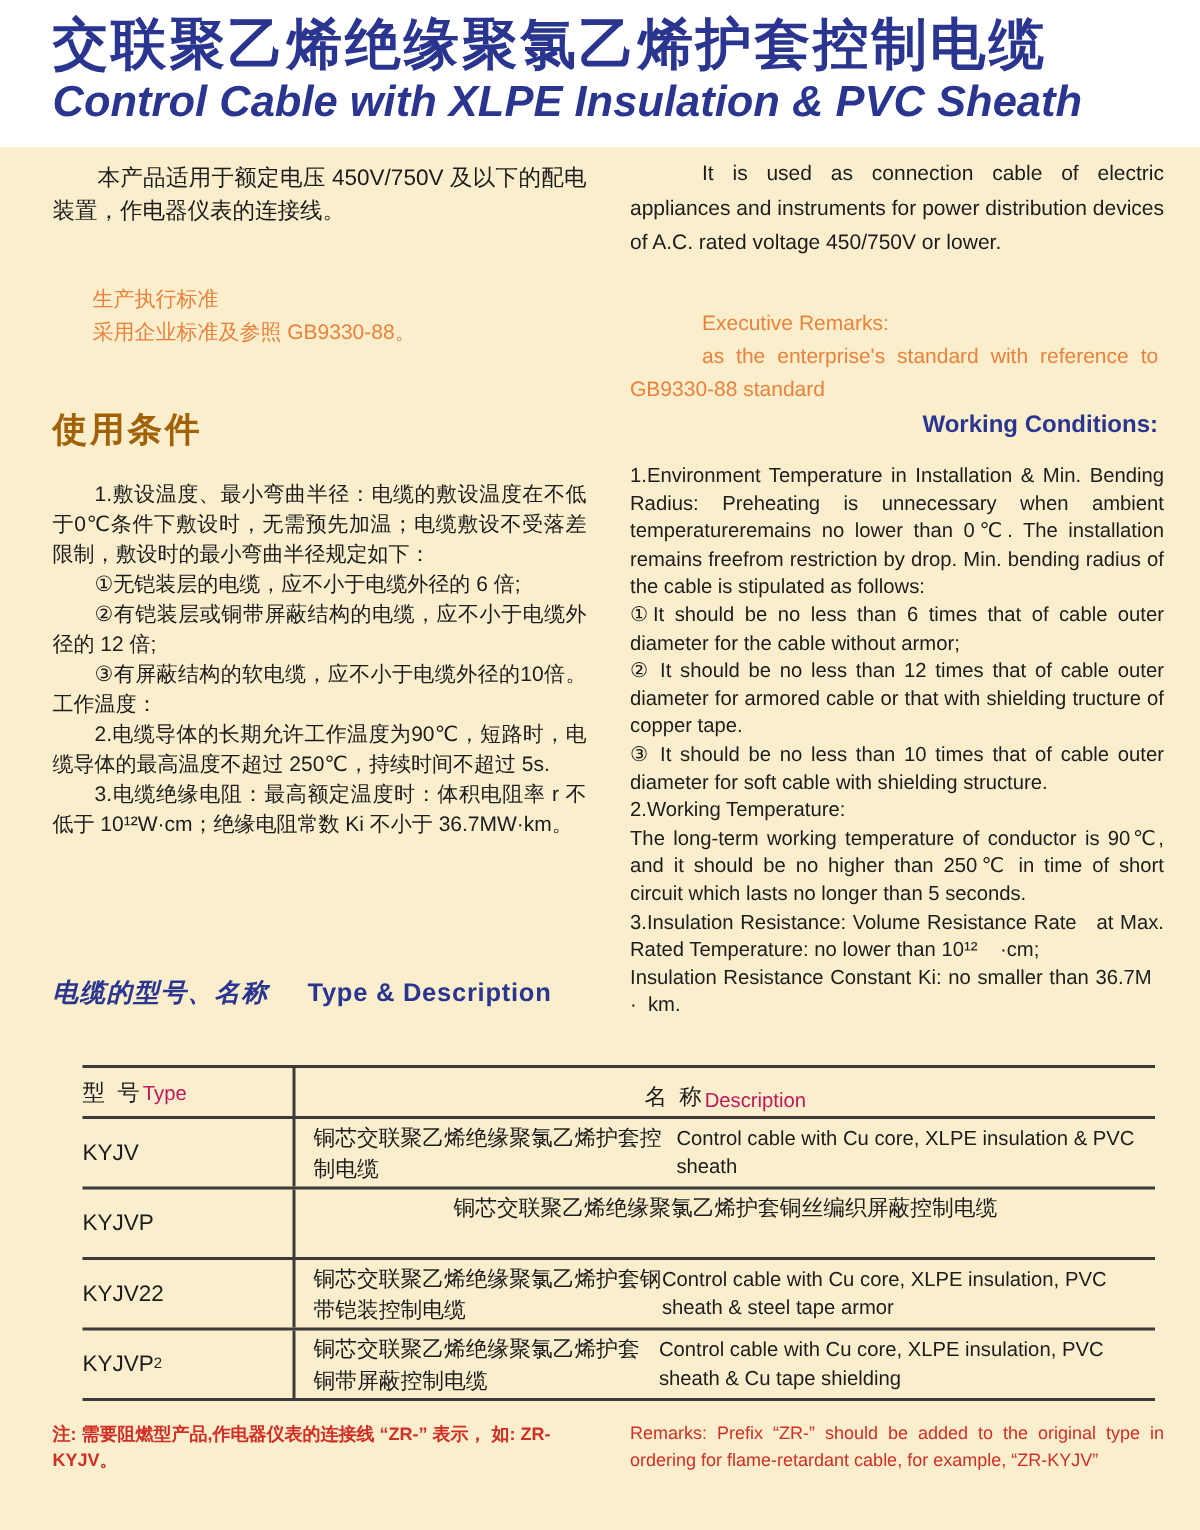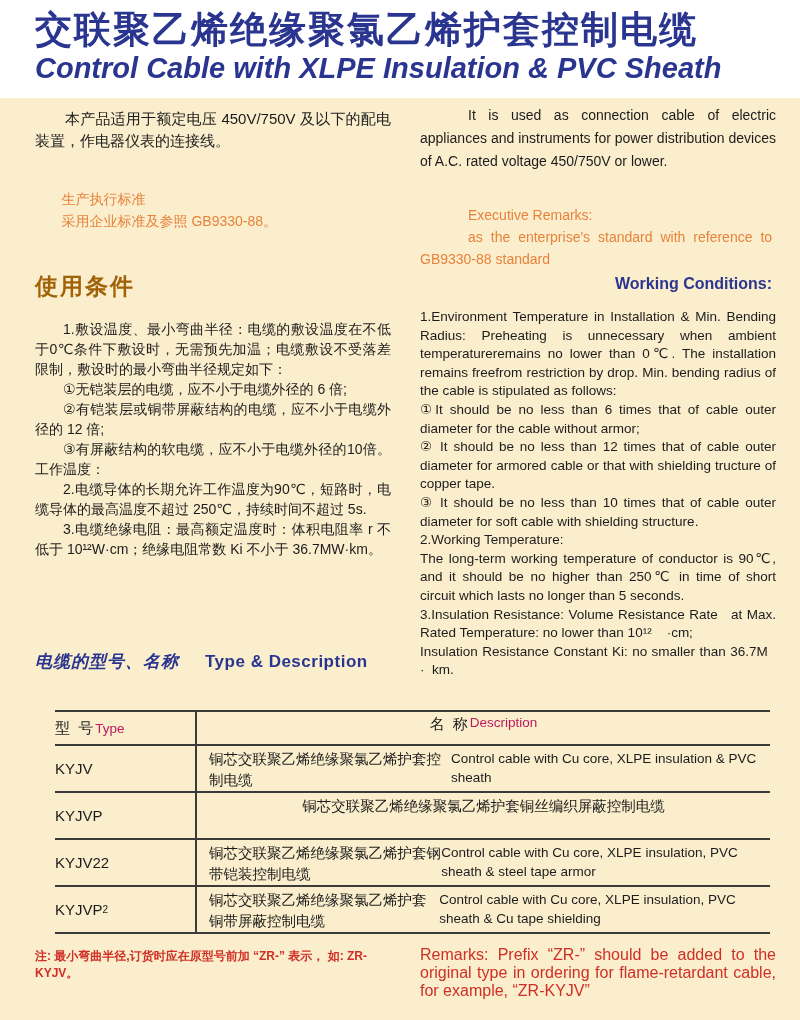--- a/index.html
+++ b/index.html
@@ -36,31 +36,31 @@
   .h-type .zh { letter-spacing:1px;font-style:italic; }
   .h-type .en { margin-left:26px; letter-spacing:0.5px; }
 
   .ctable { position:absolute; left:55px; top:710px; width:715px; border-top:2px solid #3b3b3b; }
   .trow { display:flex; border-bottom:2px solid #3b3b3b; align-items:stretch; }
   .cell-type { width:142px; border-right:2px solid #3b3b3b; display:flex;
                align-items:center; justify-content:flex-start; font-size:15px; color:#1c1c1c; }
   .cell-desc { flex:1; display:flex; flex-direction:row; justify-content:center; padding:3px 12px; }
   .trow.head { height:34px; }
   .trow.data { height:47px; }
-  .head .cell-desc { align-items:flex-start; flex-direction:row; justify-content:center; }
+  .head .cell-desc { align-items:flex-end; flex-direction:row; justify-content:center; }
   .hdr-zh { font-size:15px; color:#1c1c1c; letter-spacing:2px; }
   .hdr-en { font-size:13.5px; color:#be185d; margin-left:0; }
   .desc-zh { font-size:14.5px; line-height:21px; color:#1c1c1c; }
   .desc-en { font-size:13.5px; line-height:19px; color:#1c1c1c; }
   sub { font-size:10px; }
 
   .note-zh { position:absolute; left:35px; top:948px; width:372px; color:#cf2f26;
              font-size:12px; font-weight:bold; line-height:17px; }
   .note-en { position:absolute; left:420px; top:946px; width:356px; color:#cf2f26;
-             font-size:16px; line-height:18px; text-align:justify; }
+             font-size:12px; line-height:18px; text-align:justify; }
 </style>
 </head>
 <body>
 
 <div class="page">
   <div class="band-white"></div>
 
   <div class="title-zh">交联聚乙烯绝缘聚氯乙烯护套控制电缆</div>
   <div class="title-en">Control Cable with XLPE Insulation &amp; PVC Sheath</div>
 
@@ -153,15 +153,15 @@
           <span>KYJVP</span>
           <sub>2</sub>
         </div>
       <div class="cell-desc">
         <div class="desc-zh">铜芯交联聚乙烯绝缘聚氯乙烯护套铜带屏蔽控制电缆</div>
         <div class="desc-en">Control cable with Cu core, XLPE insulation, PVC sheath &amp; Cu tape shielding</div>
       </div>
     </div>
   </div>
 
-  <div class="note-zh">注: 最小弯曲半径,订货时应在原型号前加 “ZR-” 表示， 如: ZR-KYJV。</div>
+  <div class="note-zh">注: 需要阻燃型产品,作电器仪表的连接线 “ZR-” 表示， 如: ZR-KYJV。</div>
   <div class="note-en">Remarks: Prefix “ZR-” should be added to the original type in ordering for flame-retardant cable, for example, “ZR-KYJV”</div>
 </div>
 
 </body></html>

